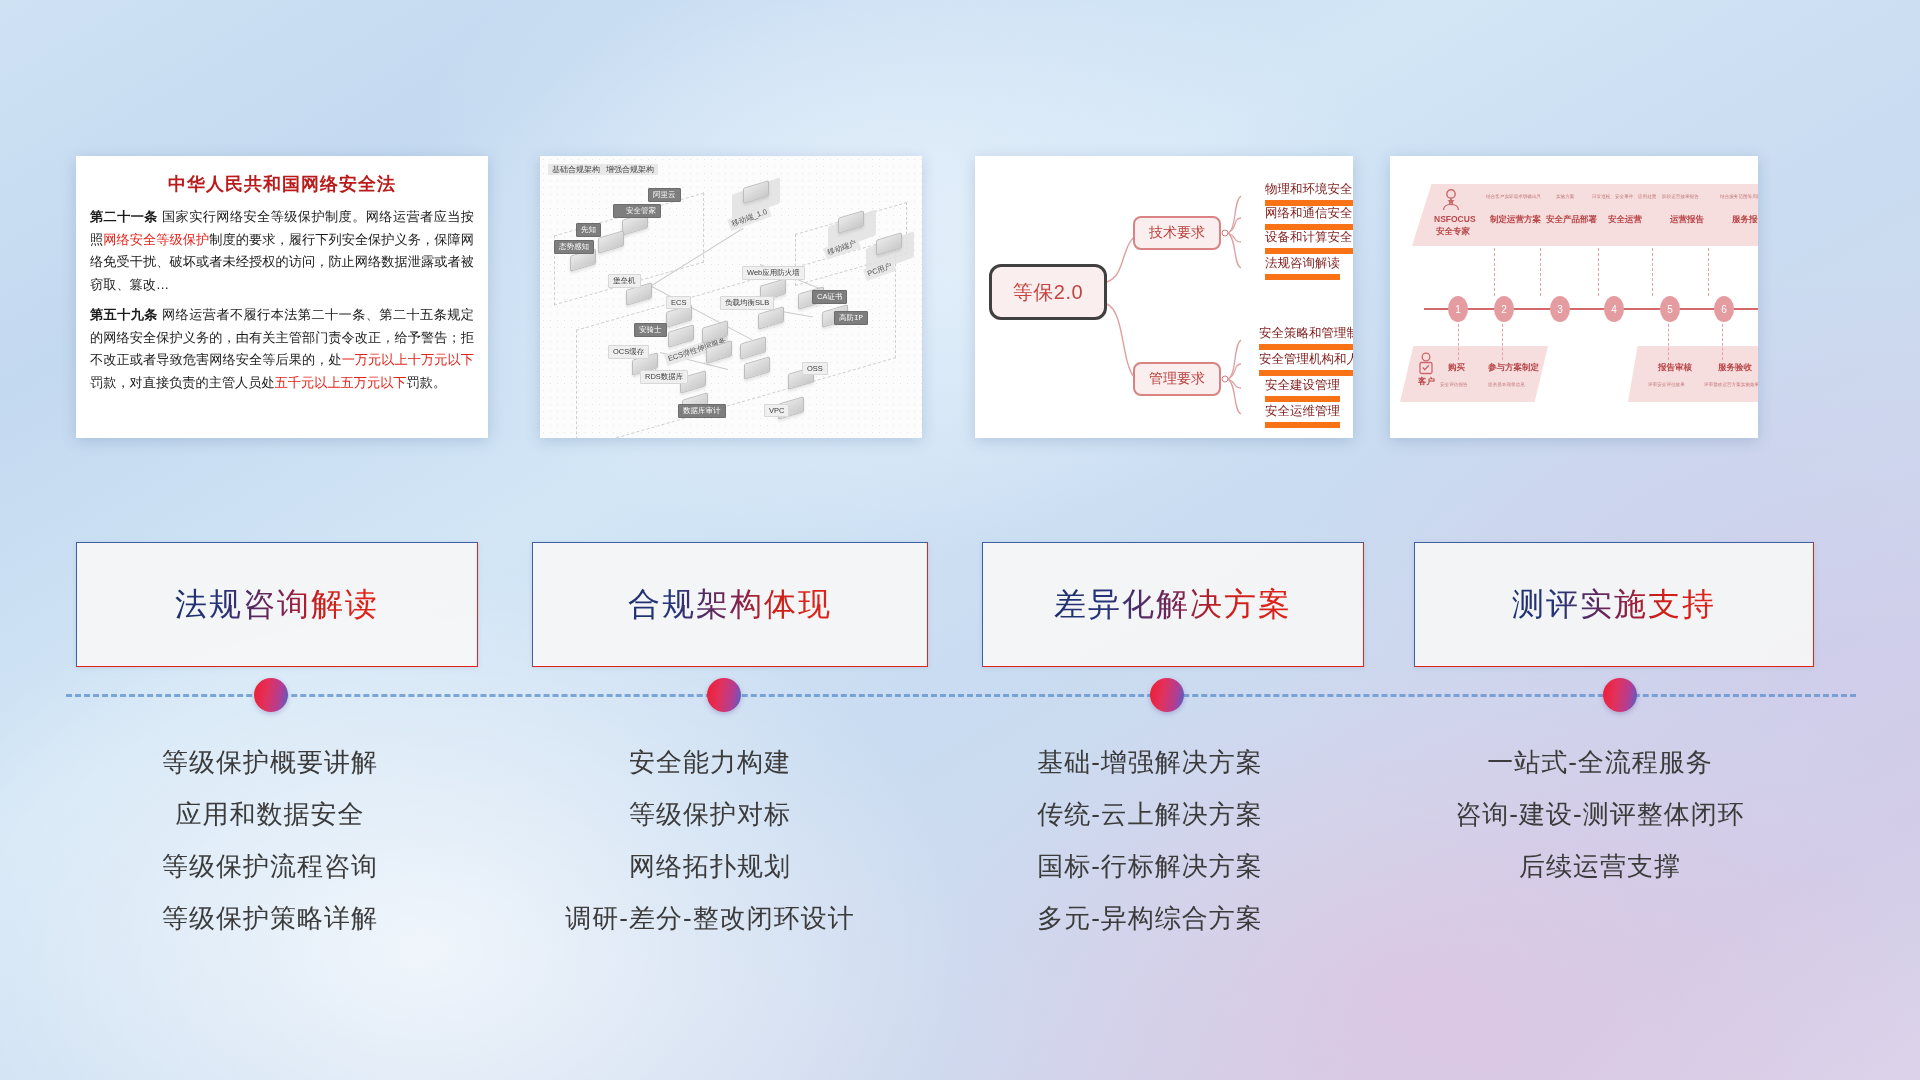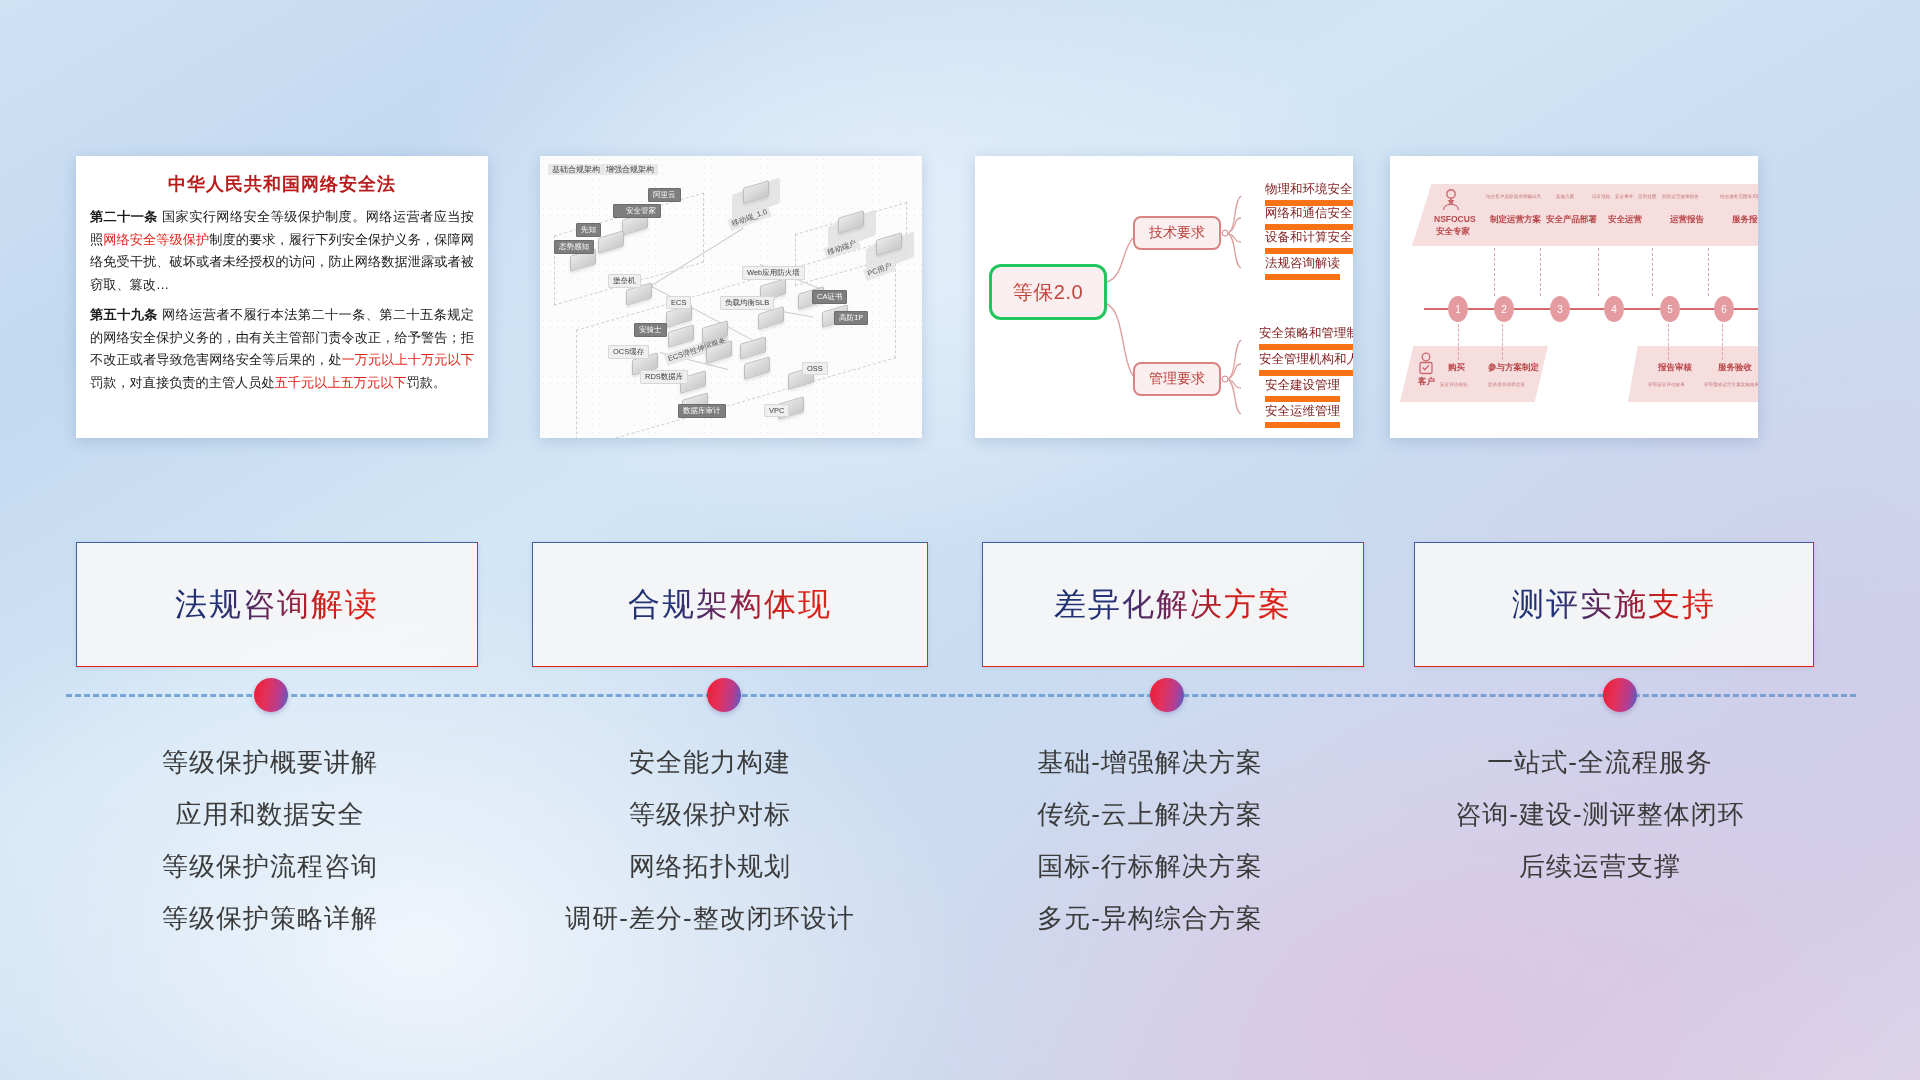--- a/index.html
+++ b/index.html
@@ -132,21 +132,21 @@
     transform-origin: left center;
   }
 
   
   .mind { position: relative; width: 100%; height: 100%; background: #fff; }
   .mm-root {
     position: absolute;
     left: 14px; top: 108px;
     width: 118px; height: 56px;
     background: #fbeeee;
-    border: 3px solid #22c55e;
+    border: 3px solid #404040;
     border-radius: 12px;
     display: flex; align-items: center; justify-content: center;
     font-size: 20px; color: #c2453f; font-weight: 500;
     letter-spacing: 0.5px;
   }
   .mm-branch {
     position: absolute;
     width: 88px; height: 34px;
     background: #fbeeee;
     border: 2px solid #d98383;

